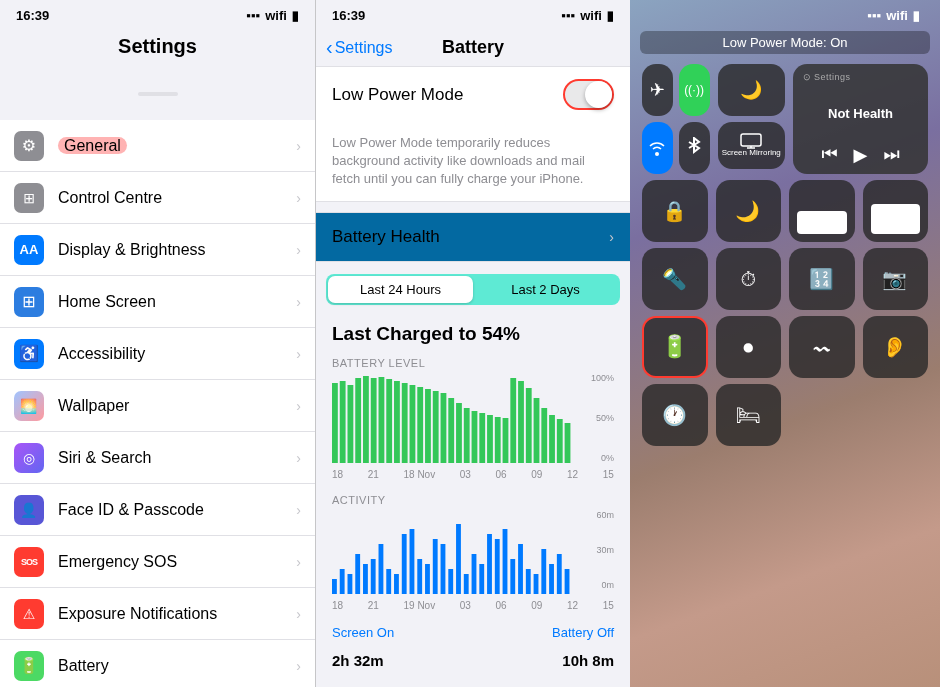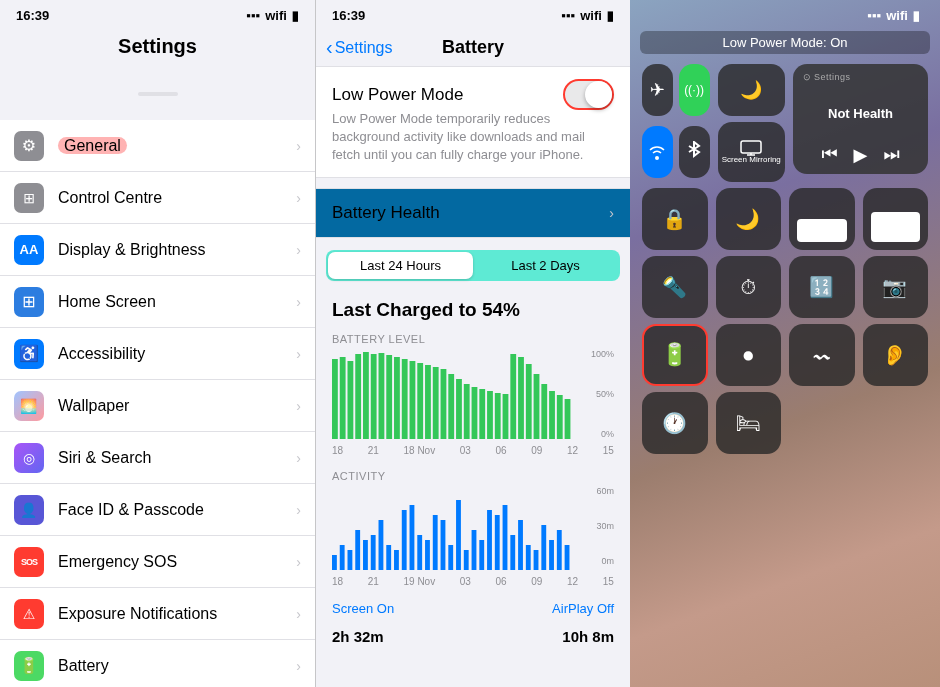--- a/index.html
+++ b/index.html
@@ -171,21 +171,21 @@
       background: #fff;
       position: absolute;
       top: 0px;
       right: 0px;
       box-shadow: 0 2px 4px rgba(0,0,0,0.3);
     }
 
     .low-power-desc {
       font-size: 13px;
       color: #8e8e93;
-      margin-top: 0;
+      margin-top: 24px;
       line-height: 1.4;
     }
 
     .battery-health-row {
       display: flex;
       align-items: center;
       background: #0369a1;
       border-top: 0.5px solid #e0e0e5;
       border-bottom: 0.5px solid #e0e0e5;
       padding: 14px 16px;
@@ -606,21 +606,21 @@
           <span>03</span>
           <span>06</span>
           <span>09</span>
           <span>12</span>
           <span>15</span>
       </div>
     </div>
 
     <div class="screen-on-off">
       <span class="screen-on">Screen On</span>
-      <span class="screen-off">AirPlay Off</span>
+      <span class="screen-off">Battery Off</span>
     </div>
     <div class="screen-on-off">
       <span style="font-size:15px;font-weight:600;">2h 32m</span>
       <span style="font-size:15px;font-weight:600;">10h 8m</span>
     </div>
   </div>
 </div>
 
 <div class="control-panel">
   <div class="control-status-bar">
@@ -656,21 +656,21 @@
         <svg width="14" height="22" viewBox="0 0 14 22">
           <path d="M2 5l10 6-5 4V1l5 4-10 6" stroke="white" stroke-width="2" fill="none"></path>
         </svg>
       </div>
     </div>
 
     <div style="display:flex;flex-direction:column;gap:6px;">
       <div class="control-btn" style="height:52px;">
         <span style="font-size:18px;">🌙</span>
       </div>
-      <div class="control-btn" style="height:60px;font-size:9px;text-align:center;">
+      <div class="control-btn" style="height:47px;font-size:9px;text-align:center;">
         <svg width="22" height="16" viewBox="0 0 22 16">
           <rect x="1" y="1" width="20" height="12" rx="2" stroke="white" stroke-width="1.5" fill="none"></rect>
           <path d="M7 15h8" stroke="white" stroke-width="1.5"></path>
           <path d="M11 13v2" stroke="white" stroke-width="1.5"></path>
           <path d="M8 5l3-2 3 2-3-2-3 2" fill="white"></path>
         </svg>
         <span style="font-size:8px;color:#fff;text-align:center;line-height:1.1;">Screen Mirroring</span>
       </div>
     </div>
 

